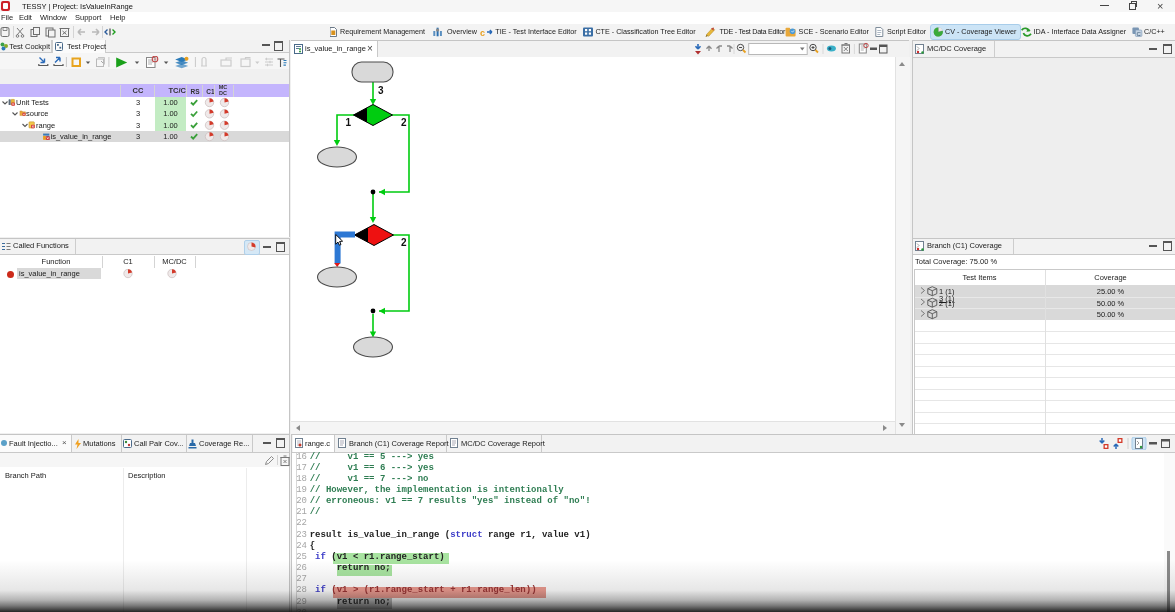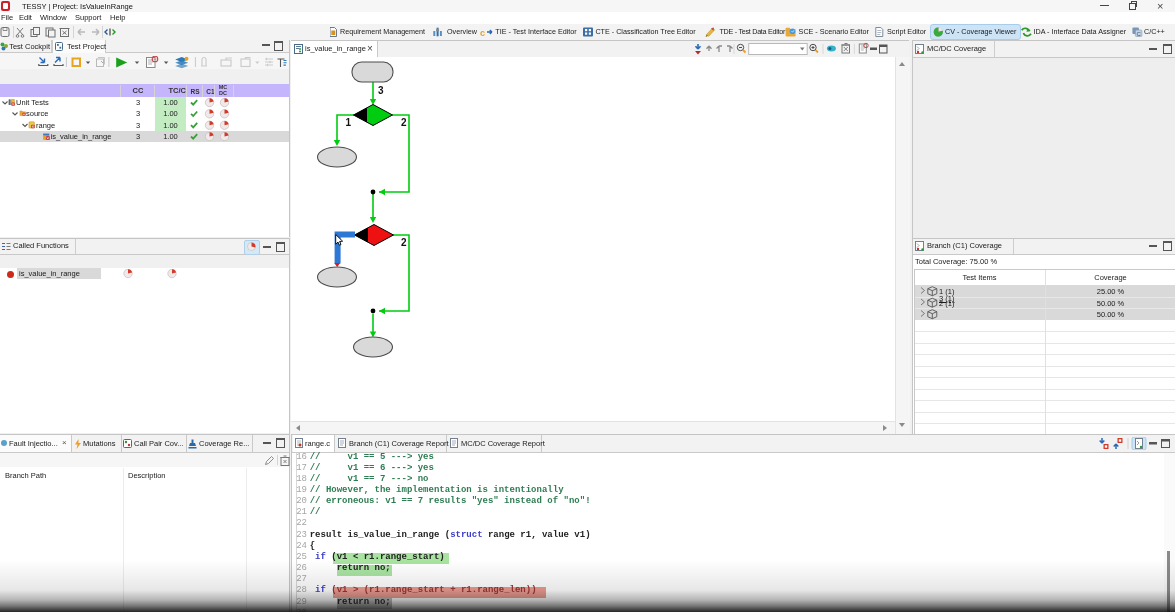--- a/index.html
+++ b/index.html
@@ -335,20 +335,28 @@
     <div class="abs" style="left:75px;top:0;width:1px;height:15px;background:#cdcdcd;"></div>
     <div class="abs" style="left:244px;top:1px;width:14px;height:13px;background:#d5e8f6;border:1px solid #b0d0ea;border-radius:2px;"></div>
     <svg class="abs" style="left:247px;top:3px;" width="9" height="9" viewBox="0 0 9 9">
           <circle cx="4.5" cy="4.5" r="4" fill="#f0eaea" stroke="#c9bcbc" stroke-width="0.6"></circle>
           <path d="M4.5 4.5 L4.5 0.5 A4 4 0 0 1 8.3 5.6 Z" fill="#d33a2a"></path>
         </svg>
     <div class="abs" style="left:263px;top:7px;width:8px;height:2px;background:#555;"></div>
     <div class="abs" style="left:276px;top:3px;width:7px;height:7px;border:1px solid #555;border-top-width:2px;"></div>
   </div>
 
+  <div class="abs" style="left:0;top:16px;width:289px;height:13px;background:#fff;">
+    <span class="abs t9" style="left:10px;top:2px;width:92px;text-align:center;">Function</span>
+    <span class="abs t9" style="left:102px;top:2px;width:52px;text-align:center;">C1</span>
+    <span class="abs t9" style="left:154px;top:2px;width:41px;text-align:center;">MC/DC</span>
+    <div class="sep" style="left:102px;top:1px;height:12px;"></div>
+    <div class="sep" style="left:154px;top:1px;height:12px;"></div>
+    <div class="sep" style="left:195px;top:1px;height:12px;"></div>
+  </div>
 
   <div class="abs" style="left:0;top:29px;width:289px;height:12px;background:#fff;">
     <div class="abs" style="left:17px;top:0px;width:84px;height:11px;background:#d9d9d9;"></div>
     <div class="abs" style="left:7px;top:2.5px;width:7px;height:7px;background:#cc2a1a;border-radius:50%;"></div>
     <span class="abs t9" style="left:19px;top:1px;">is_value_in_range</span>
     <svg class="abs" style="left:0;top:1px;" width="200" height="10" viewBox="0 0 200 10">
       <g transform="translate(128,4.5)">
             <circle r="4.2" fill="#efe9e9" stroke="#c9bcbc" stroke-width="0.7"></circle>
             <path d="M0 0 L0 -4.2 A4.2 4.2 0 0 1 4.07 -1.05 Z" fill="#d33a2a"></path>
           </g>

